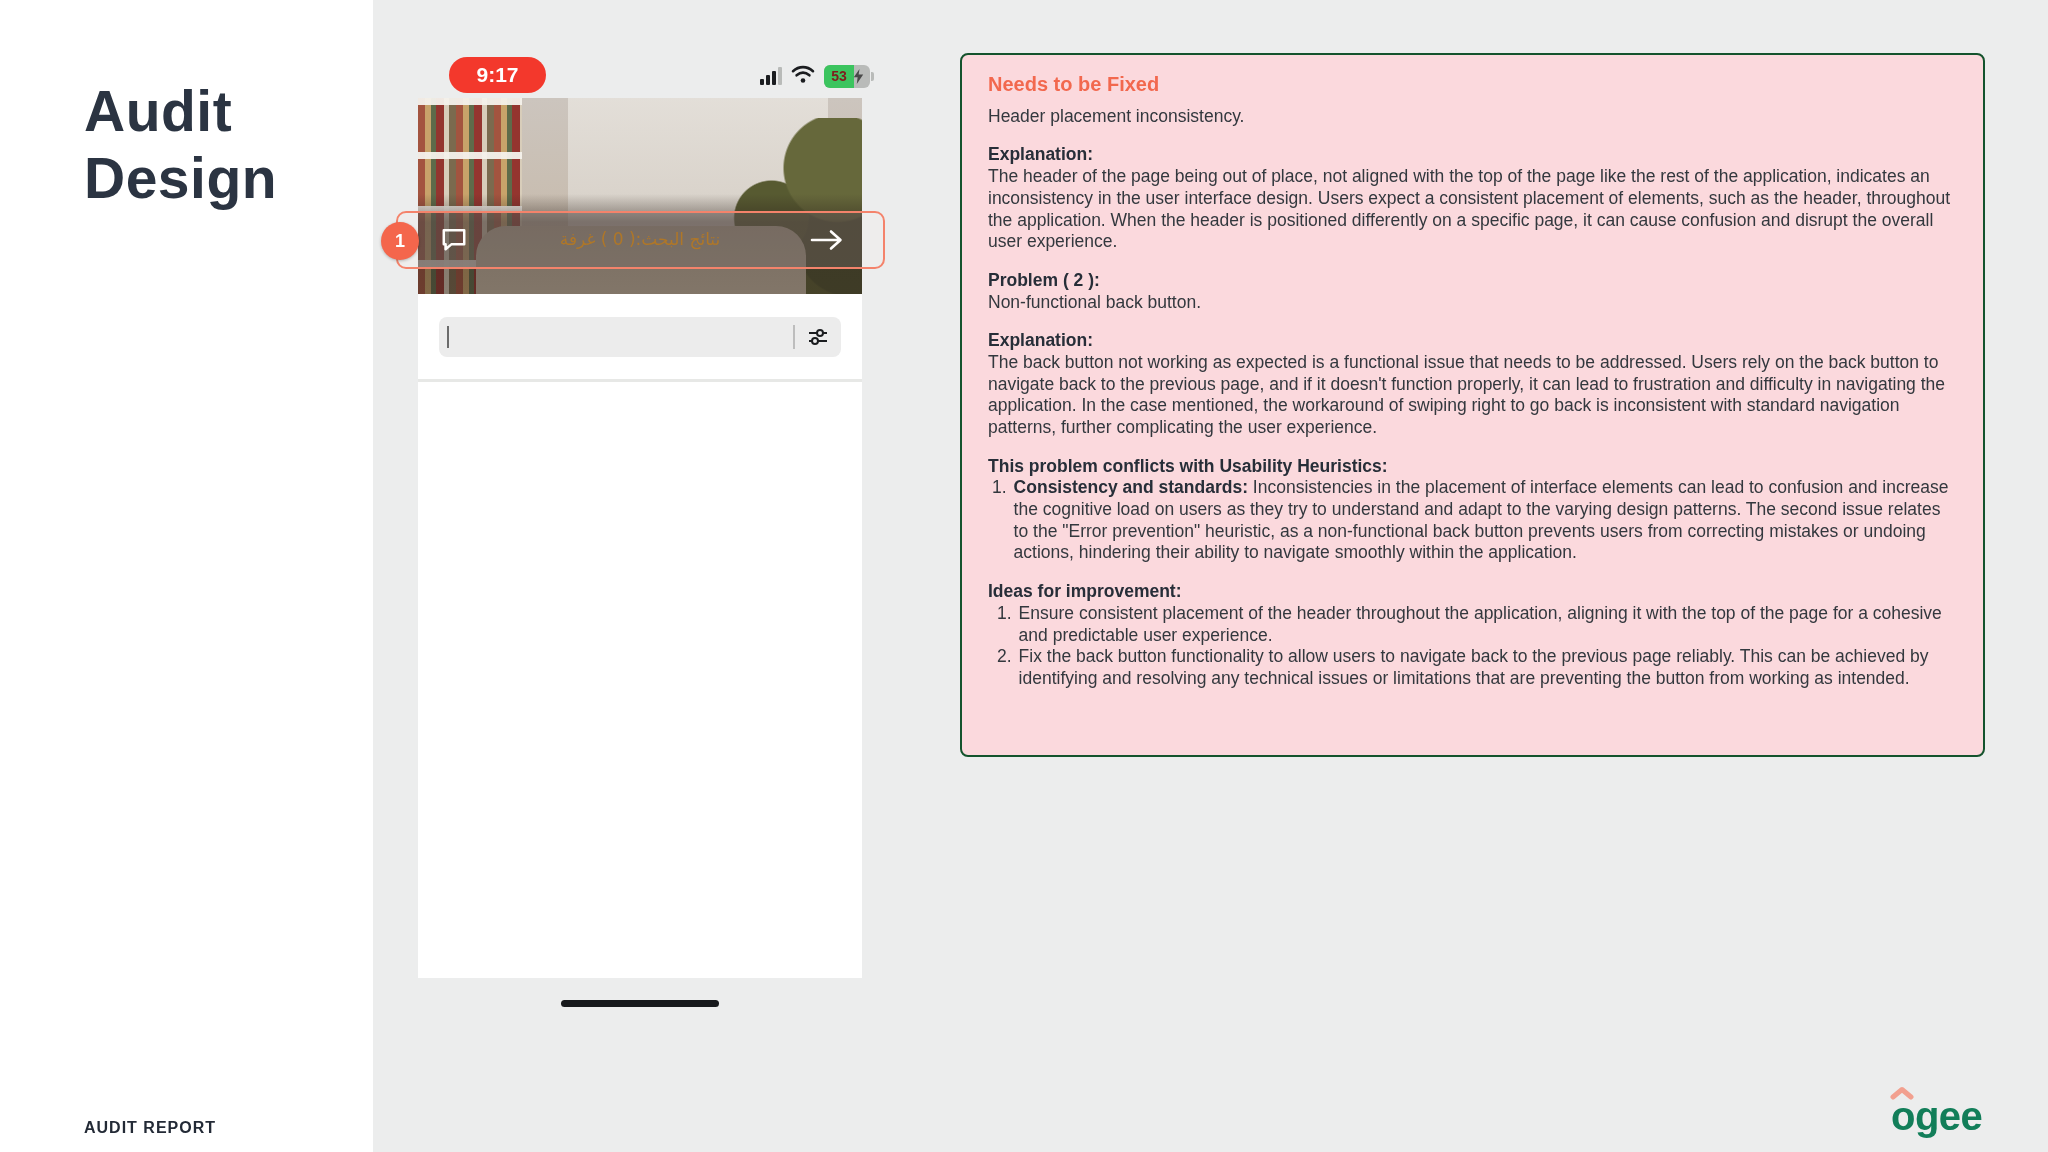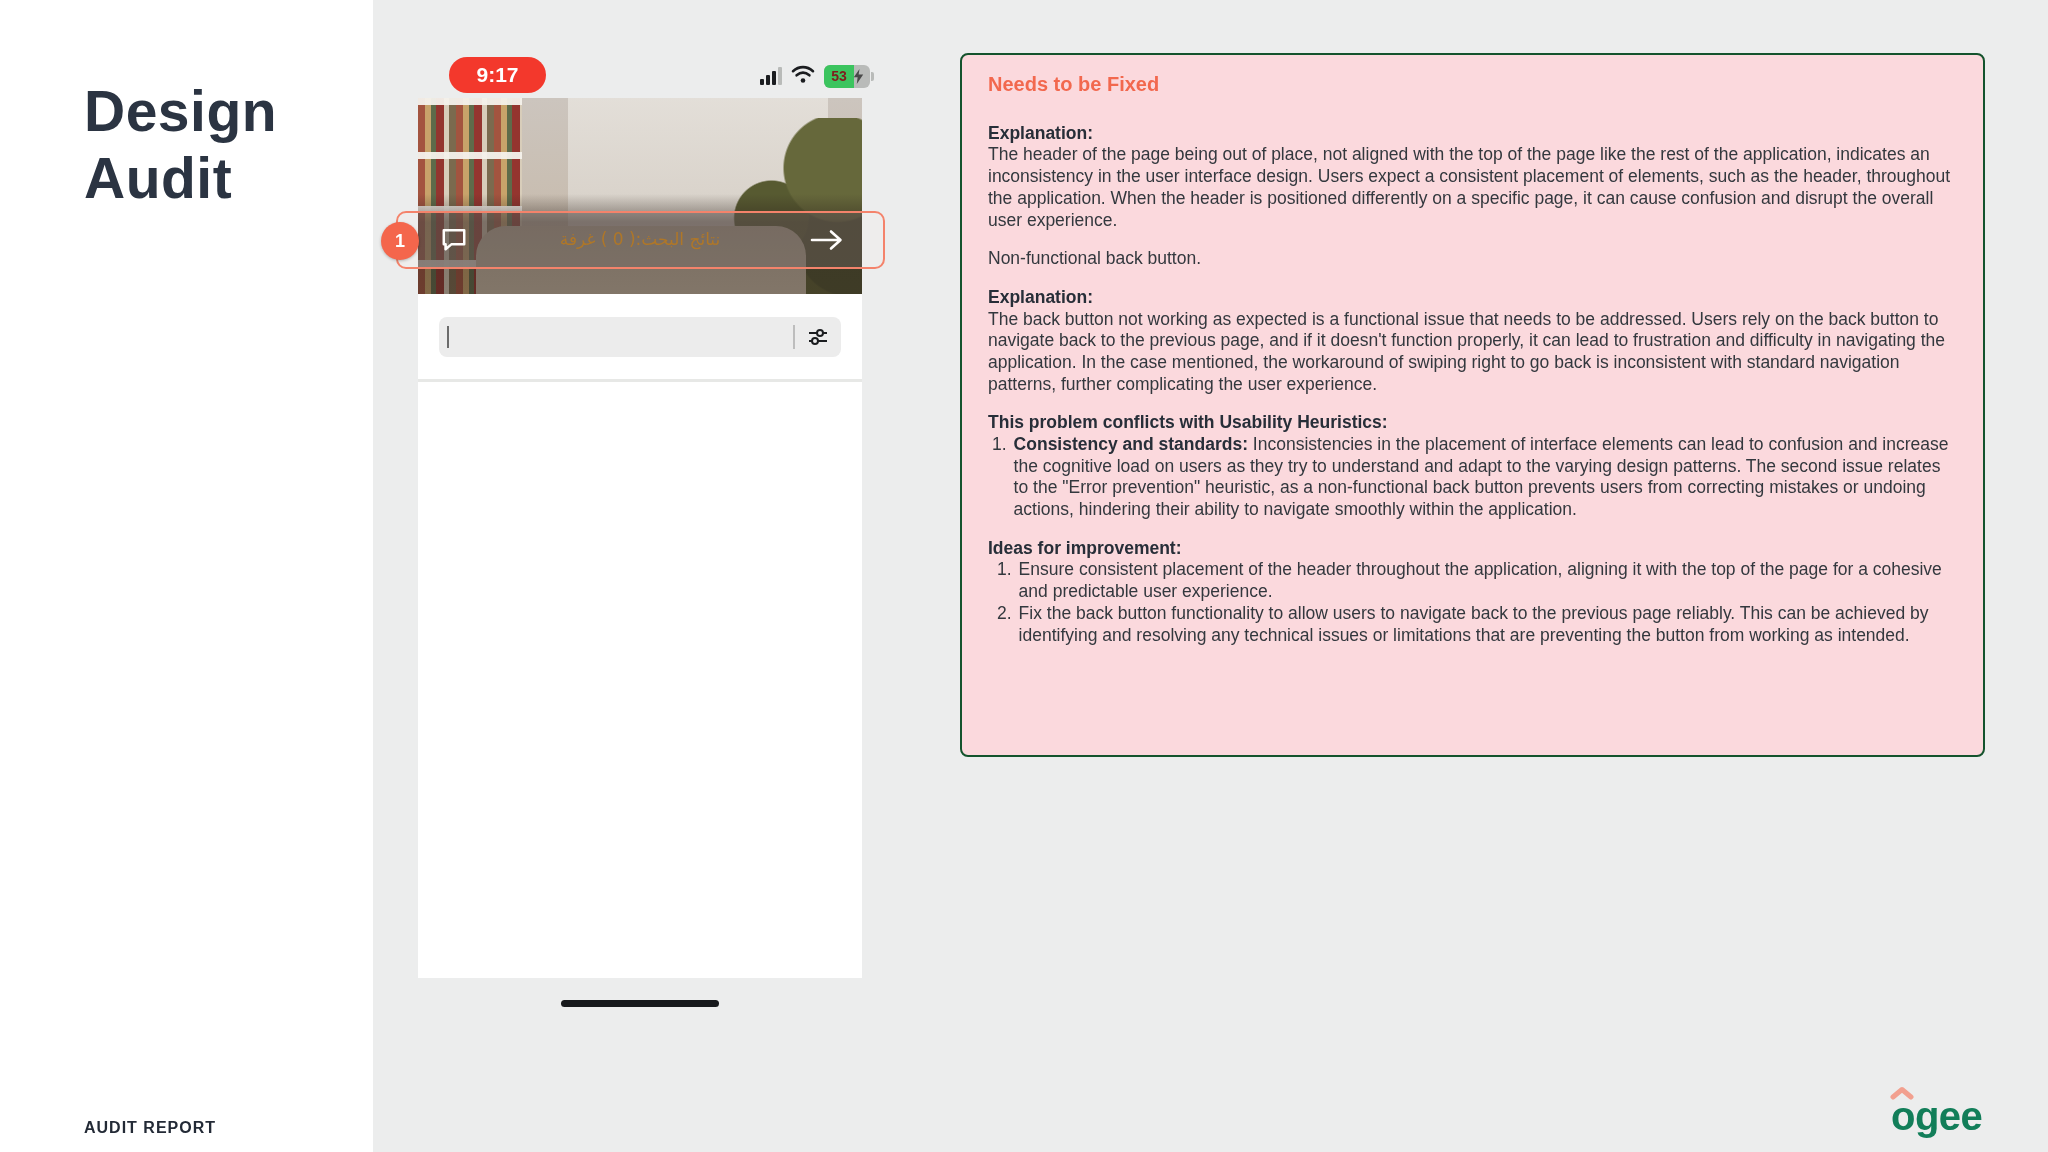--- a/index.html
+++ b/index.html
@@ -96,22 +96,22 @@
   .logo-accent { position:absolute; left:-2px; top:-8px; }
   .logo-text { color:#127E59; font-size:40px; font-weight:700; letter-spacing:-0.5px; }
 </style>
 </head>
 <body>
 
 <div class="stage">
 
   <div class="sidebar">
     <div class="sidebar-title">
+      <div>Audit</div>
       <div>Design</div>
-      <div>Audit</div>
     </div>
     <div class="sidebar-footer">AUDIT REPORT</div>
   </div>
 
   <div class="time-pill">9:17</div>
   <div class="status-icons">
     <div class="sig">
         <i></i>
         <i></i>
         <i></i>
@@ -177,26 +177,28 @@
   </div>
 
   <div class="home-indicator"></div>
 
   <div class="highlight-box"></div>
   <div class="marker-circle">1</div>
 
   <div class="panel">
     <div class="panel-title">Needs to be Fixed</div>
 
+    <div>Header placement inconsistency.</div>
     <div class="gap"></div>
 
     <div class="b">Explanation:</div>
     <div>The header of the page being out of place, not aligned with the top of the page like the rest of the application, indicates an inconsistency in the user interface design. Users expect a consistent placement of elements, such as the header, throughout the application. When the header is positioned differently on a specific page, it can cause confusion and disrupt the overall user experience.</div>
     <div class="gap"></div>
 
+    <div class="b">Problem ( 2 ):</div>
     <div>Non-functional back button.</div>
     <div class="gap"></div>
 
     <div class="b">Explanation:</div>
     <div>The back button not working as expected is a functional issue that needs to be addressed. Users rely on the back button to navigate back to the previous page, and if it doesn't function properly, it can lead to frustration and difficulty in navigating the application. In the case mentioned, the workaround of swiping right to go back is inconsistent with standard navigation patterns, further complicating the user experience.</div>
     <div class="gap"></div>
 
     <div class="b">This problem conflicts with Usability Heuristics:</div>
     <div class="heur-list">
       <div class="list-row">

